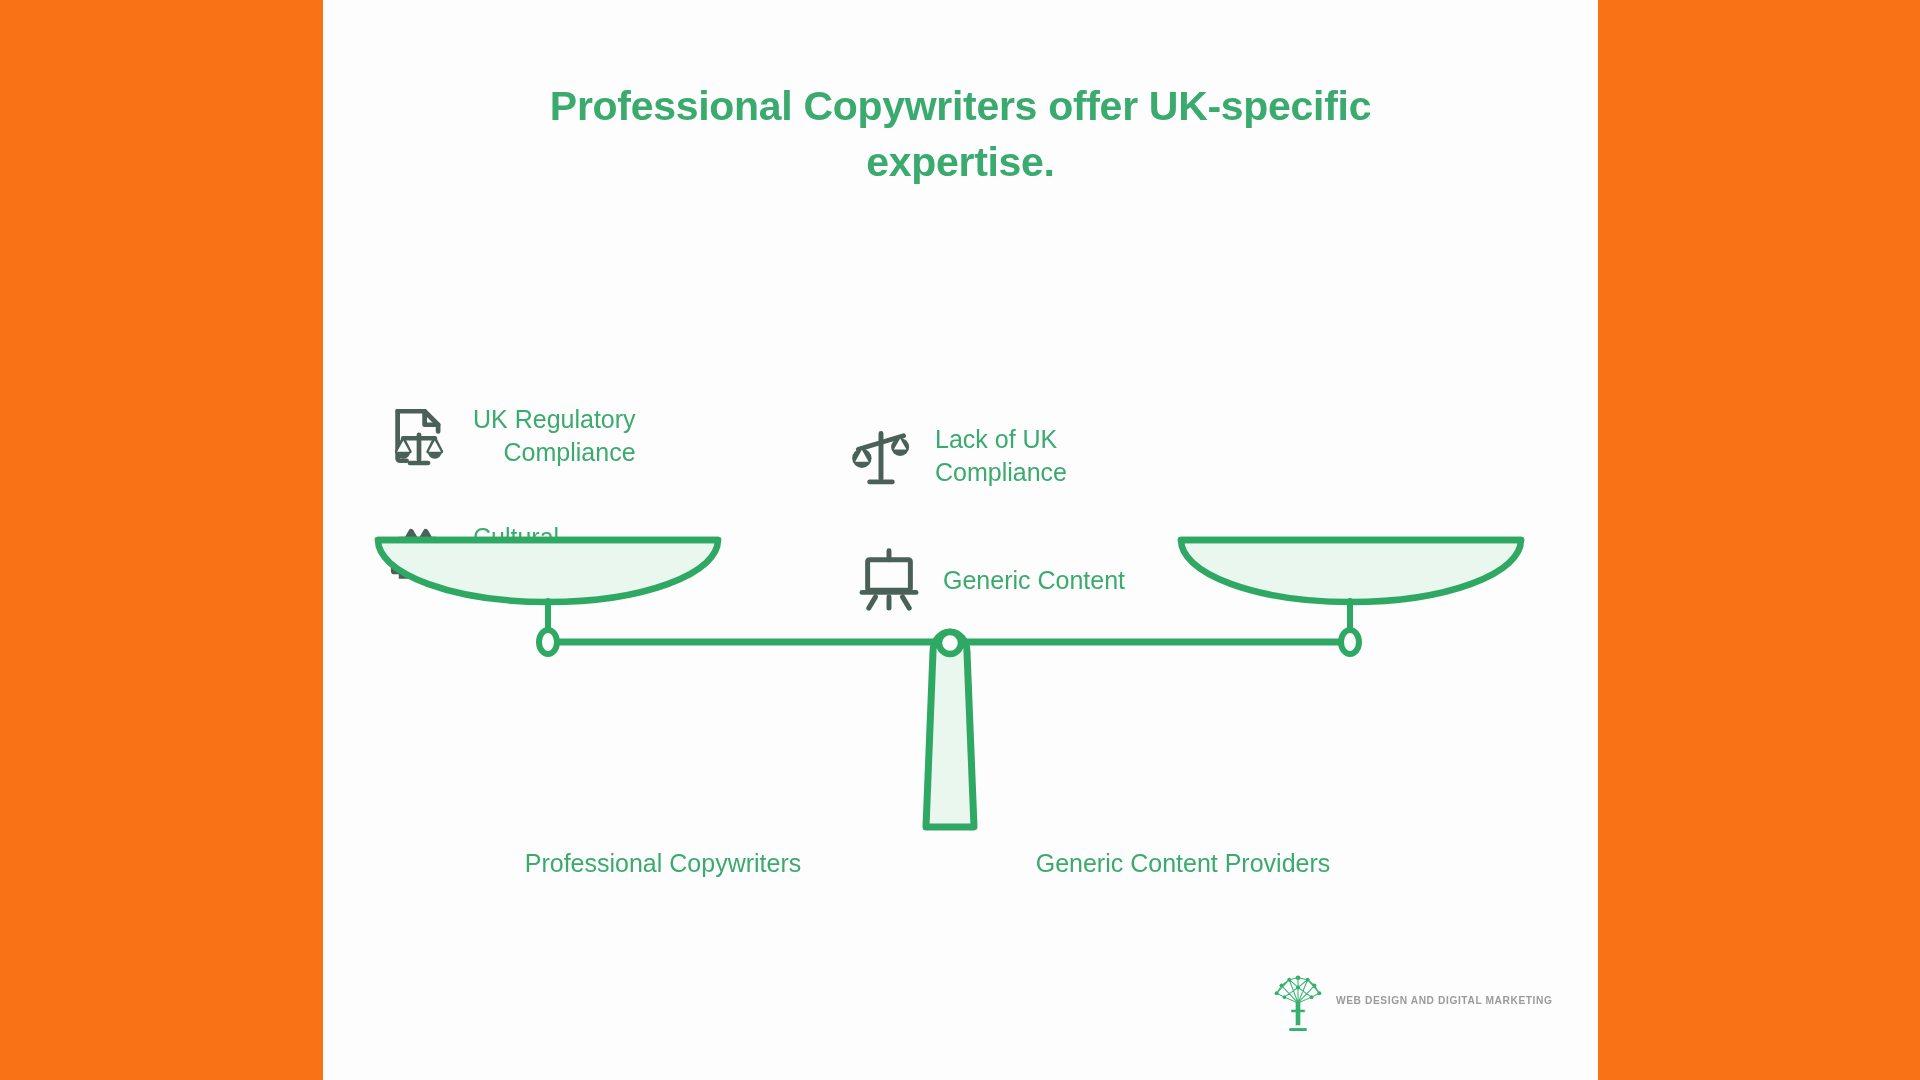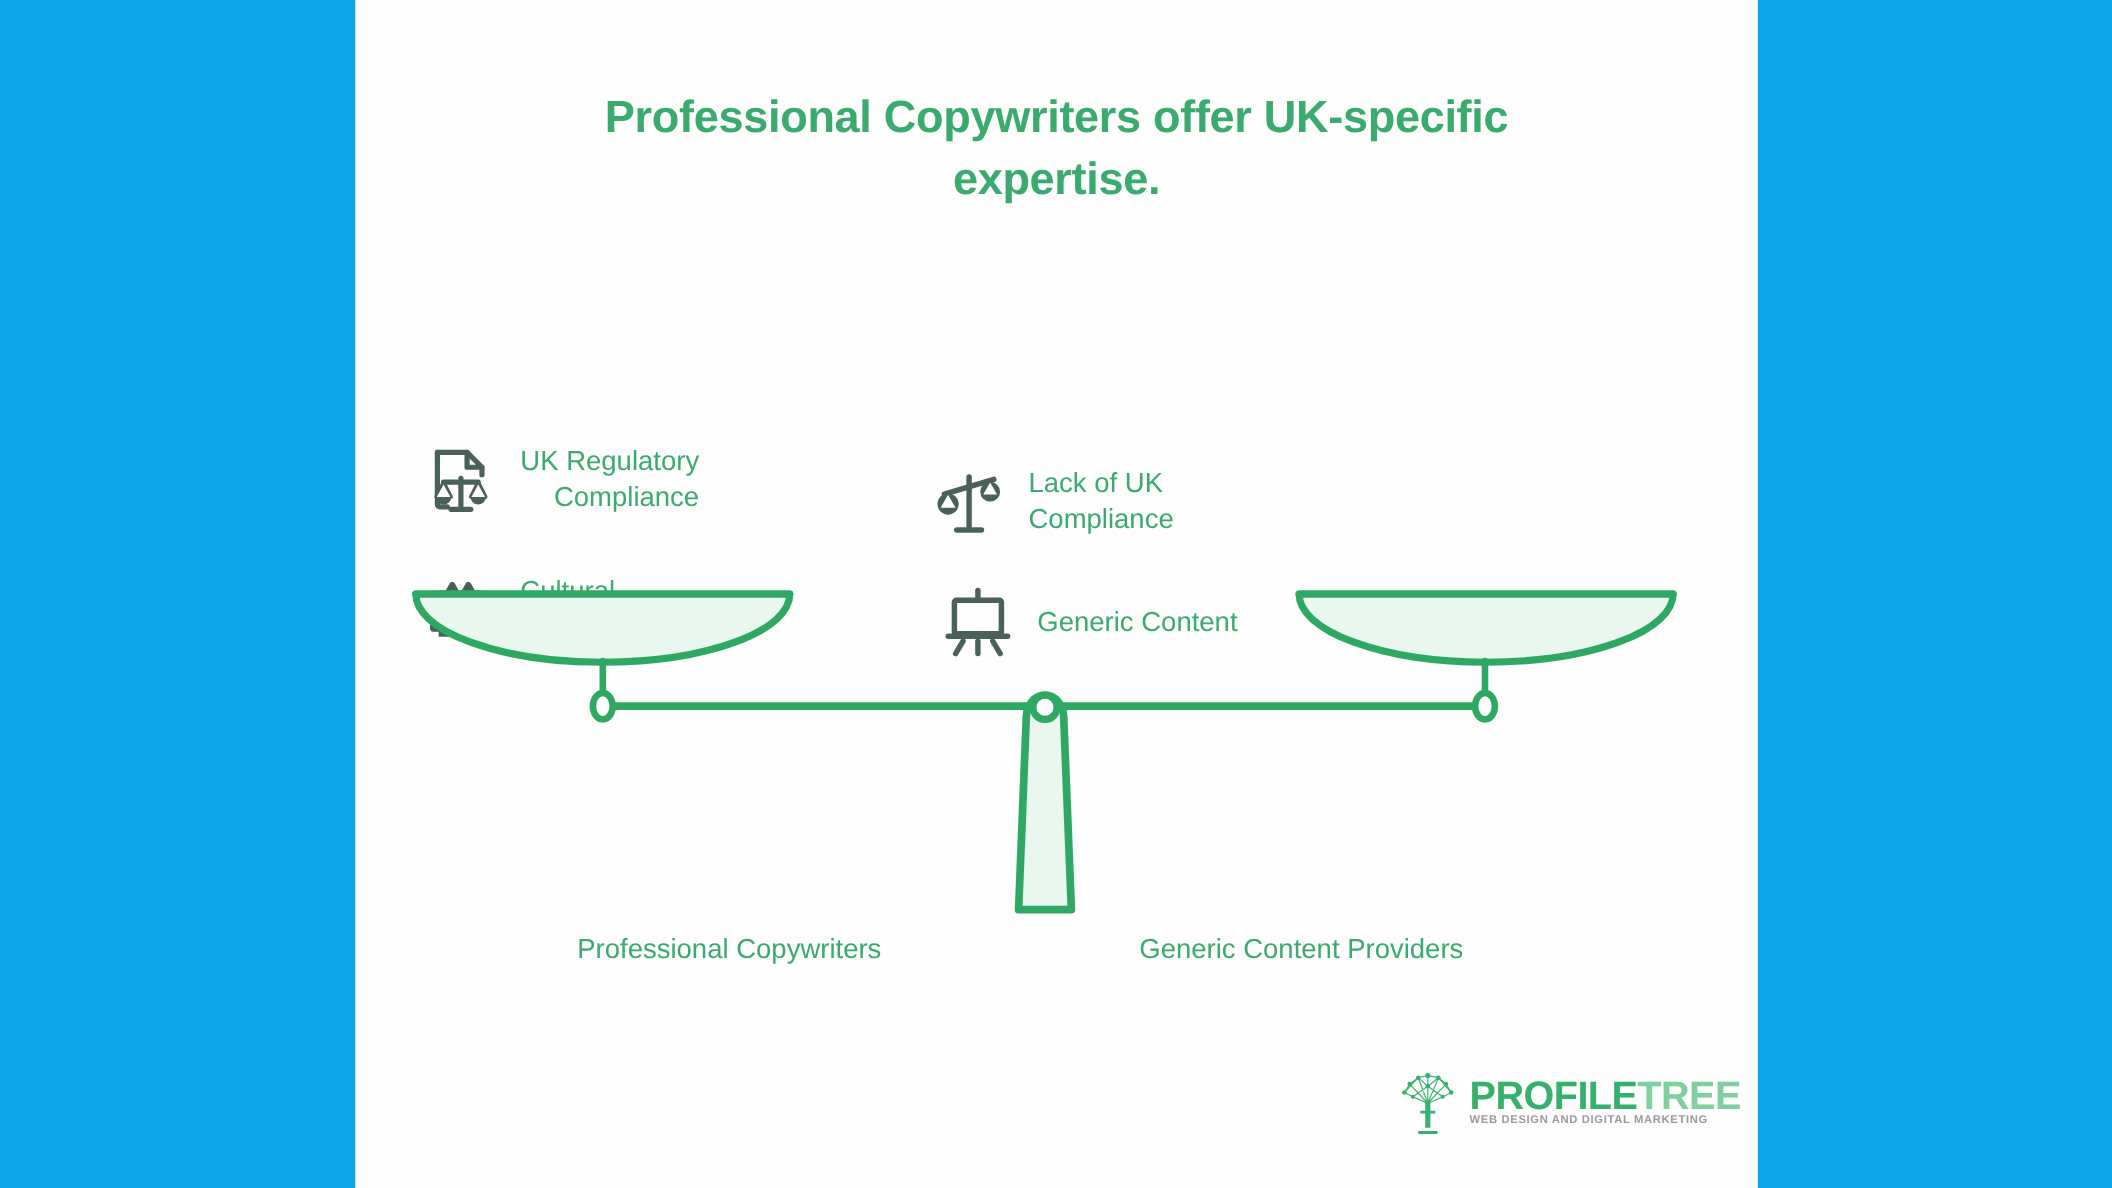--- a/index.html
+++ b/index.html
@@ -10,21 +10,21 @@
     height: 1080px;
     background: #ffffff;
     font-family: "Liberation Sans", sans-serif;
     overflow: hidden;
   }
 
   #stage {
     position: relative;
     width: 1920px;
     height: 1080px;
-    background: #0ea5e9;
+    background: #f97316;
   }
 
   
   #canvas {
     position: absolute;
     left: 323px;
     top: 0px;
     width: 1275px;
     height: 1080px;
     background: #fcfdfc;
@@ -65,21 +65,21 @@
     font-family: "Liberation Sans", sans-serif;
     font-size: 25px;
     line-height: 33px;
     color: #3aaa6e;
     white-space: pre-line;
   }
 
   #row-left-1  { left: 60px;  top: 400px; width: 400px; text-align: right; }
   #row-left-2  { left: 60px;  top: 518px; width: 400px; }
   #row-right-1 { left: 522px; top: 420px; width: 430px; }
-  #row-right-2 { left: 530px; top: 530px; width: 430px; }
+  #row-right-2 { left: 530px; top: 544px; width: 430px; }
 
   
   #balance {
     position: absolute;
     left: 20px;
     top: 520px;
     width: 1240px;
     height: 330px;
   }
 
@@ -285,21 +285,18 @@
             <circle cx="45" cy="28" r="1.9"></circle>
             <circle cx="31" cy="18" r="2.1"></circle>
           </g>
 
           <path d="M28.6 33 h4.8 v24 h-4.8 z" fill="#35b06d"></path>
           <path d="M24 41 h14 v2.6 h-14 z" fill="#35b06d"></path>
           <path d="M22 60 h18 v3 h-18 z" fill="#35b06d"></path>
         </svg>
       </span>
       <span id="logo-text-wrap">
-        <span id="logo-wordmark">
-          <span class="w1">PROFILE</span><span class="w2">TREE</span>
-        </span>
         <span id="logo-tagline">WEB DESIGN AND DIGITAL MARKETING</span>
       </span>
     </div>
 
   </div>
 </div>
 
 </body></html>

